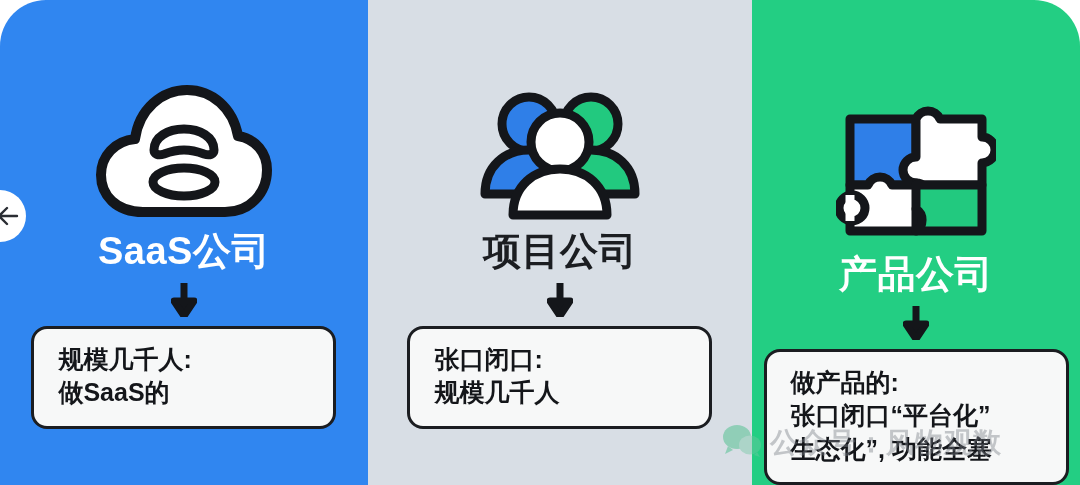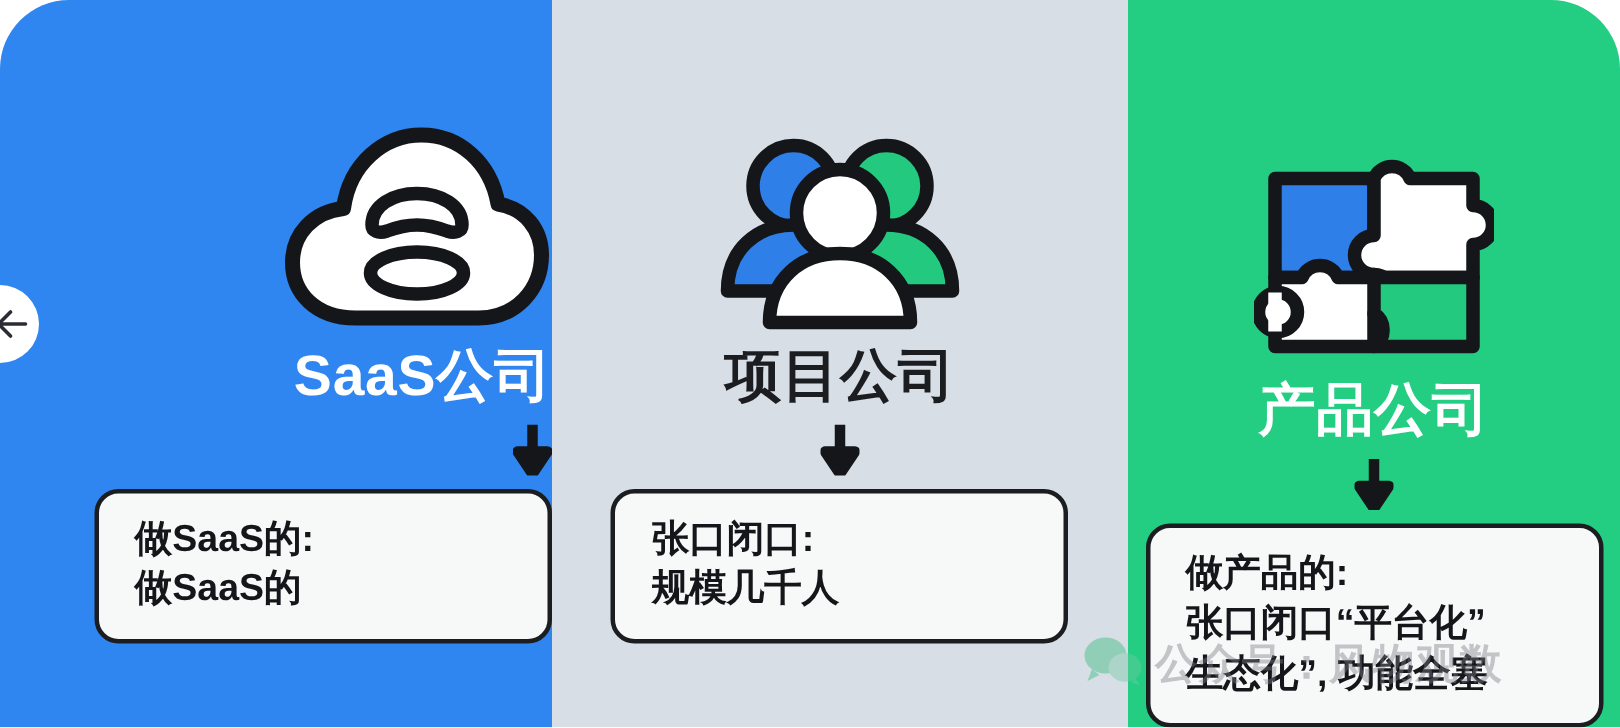--- a/index.html
+++ b/index.html
@@ -36,21 +36,21 @@
   }
 
   .panel {
     position: relative;
     height: 100%;
     box-sizing: border-box;
     display: flex;
     flex-direction: column;
     align-items: center;
   }
-  .panel-saas    { width: 405px; background: #3086f0; align-items: flex-end; }
+  .panel-saas    { width: 405px; background: #3086f0; }
   .panel-project { width: 423px; background: #d8dee5; }
   .panel-product { width: 361px; background: #23ce83; justify-content: flex-end; }
 
   
   .icon-wrap {
     margin-top: 78px;
     height: 148px;
     display: flex;
     align-items: center;
     justify-content: center;
@@ -156,21 +156,21 @@
 
       <div class="panel-title title-light">SaaS公司</div>
 
       <div class="arrow">
         <svg width="26" height="34" viewBox="0 0 26 34" aria-hidden="true">
           <path d="M13 0 L13 21 M13 33 L3 18 L23 18 Z" stroke="#14161a" stroke-width="7" fill="#14161a" stroke-linejoin="round"></path>
         </svg>
       </div>
 
       <div class="callout">
-        <span class="cl">做SaaS的:</span>
+        <span class="cl">规模几千人:</span>
         <span class="cl">做SaaS的</span>
       </div>
     </div>
 
     <div class="panel panel-project">
 
       <div class="icon-wrap">
         <svg width="170" height="140" viewBox="0 0 170 140" aria-hidden="true">
 
           <circle cx="54" cy="42" r="27" fill="#2f7fe8" stroke="#14161a" stroke-width="9"></circle>

